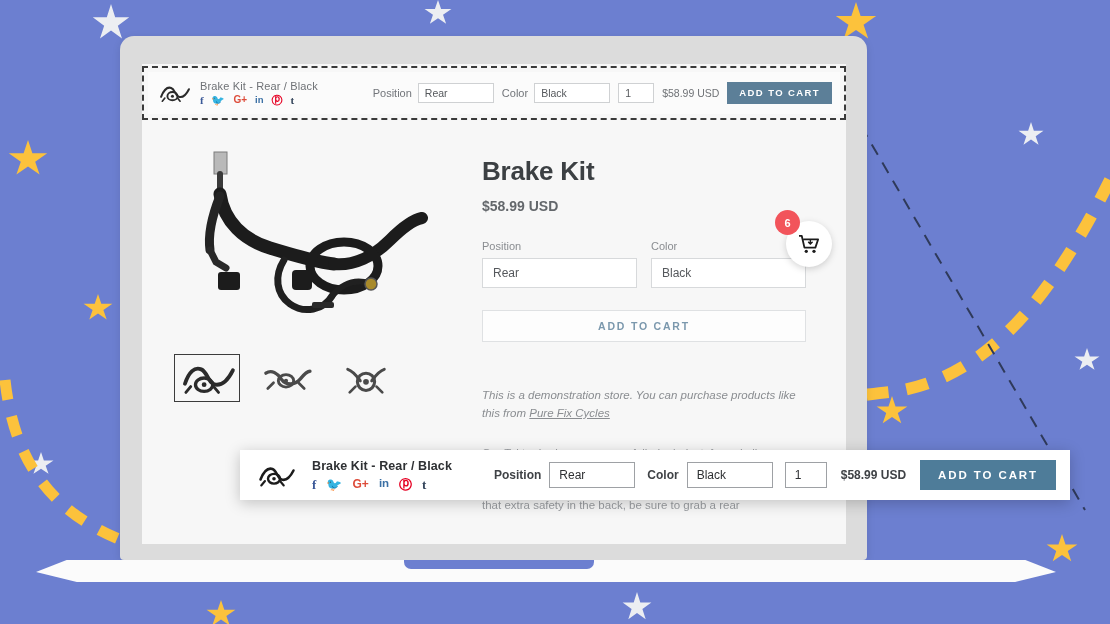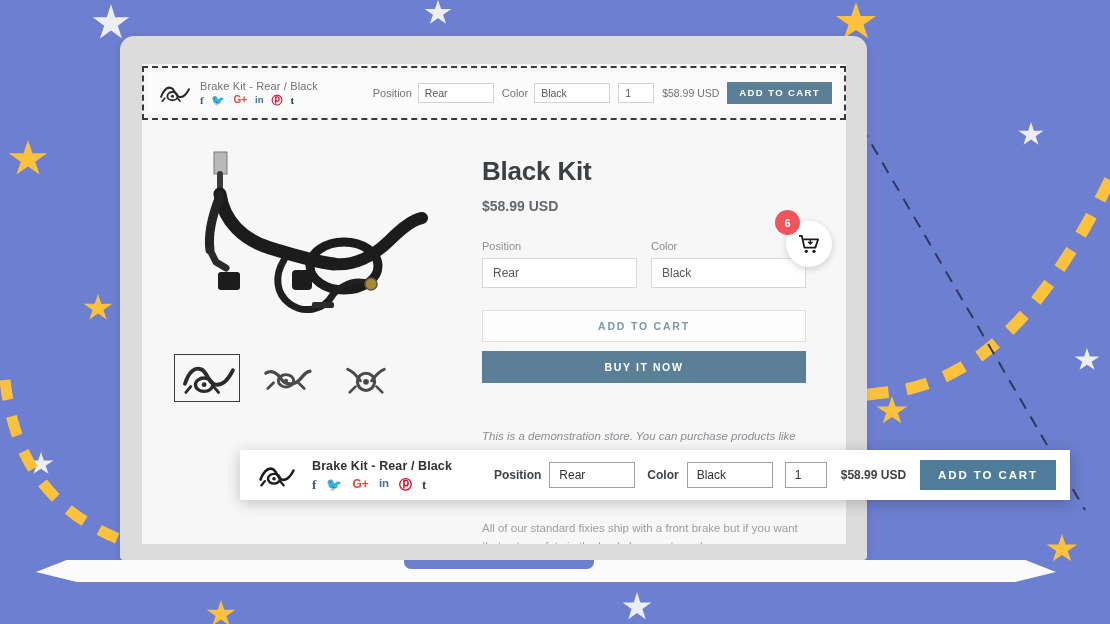--- a/index.html
+++ b/index.html
@@ -321,42 +321,41 @@
                 <circle cx="33" cy="29" r="9" stroke-width="3.2"></circle>
                 <circle cx="33" cy="29" r="3" fill="#4a4a4a" stroke="none"></circle>
                 <path d="M22 34 L16 40 M44 34 L50 40" stroke-width="2.8"></path>
               </g>
             </svg>
           </div>
         </div>
       </div>
 
       <div class="details">
-        <div class="ptitle-big">Black Kit</div>
+        <div class="ptitle-big">Brake Kit</div>
         <div class="pprice">$58.99 USD</div>
 
         <div class="optrow">
           <div class="optcol">
             <div class="optlabel">Position</div>
             <div class="select">
               <span>Rear</span>
               <span class="cv">ⱟ</span>
             </div>
           </div>
           <div class="optcol">
             <div class="optlabel">Color</div>
             <div class="select">
               <span>Black</span>
               <span class="cv">ⱟ</span>
             </div>
           </div>
         </div>
 
         <div class="btn-atc">ADD TO CART</div>
-        <div class="btn-buy">BUY IT NOW</div>
 
         <div class="demo-note">
           <span>This is a demonstration store. You can purchase products like this from </span><u>Pure Fix Cycles</u>
         </div>
 
         <div class="desc">
           <p>Our Tektro brakes come as a full, dual-pivot, forged alloy</p>
           <p>All of our standard fixies ship with a front brake but if you want that extra safety in the back, be sure to grab a rear</p>
         </div>
 

